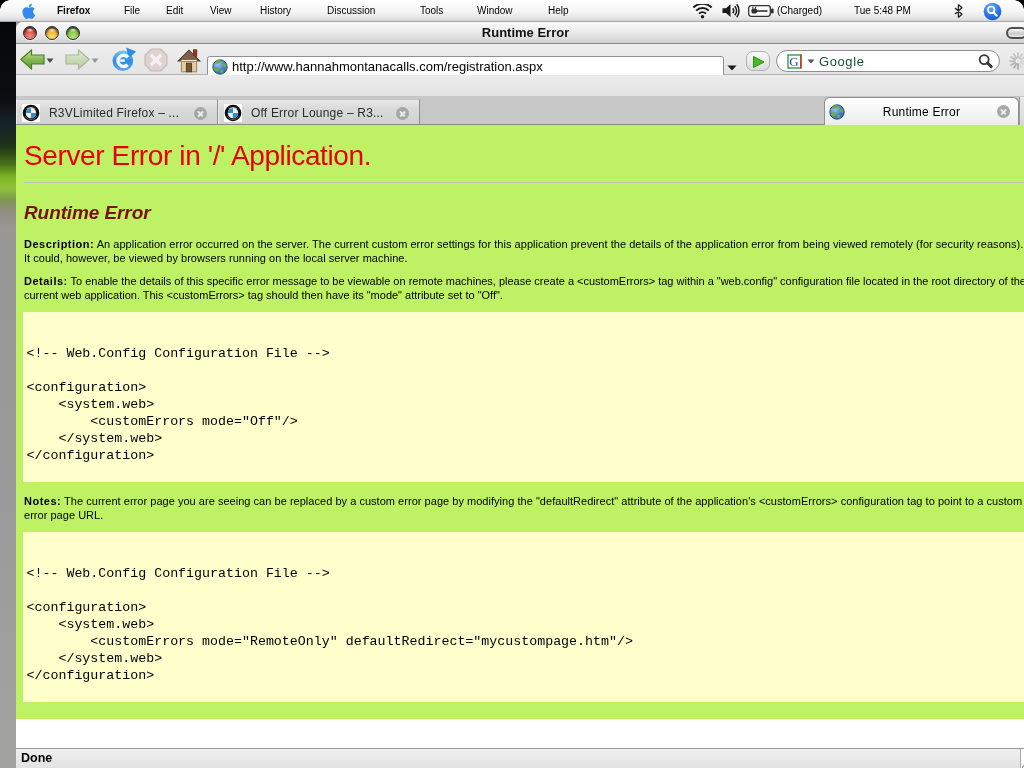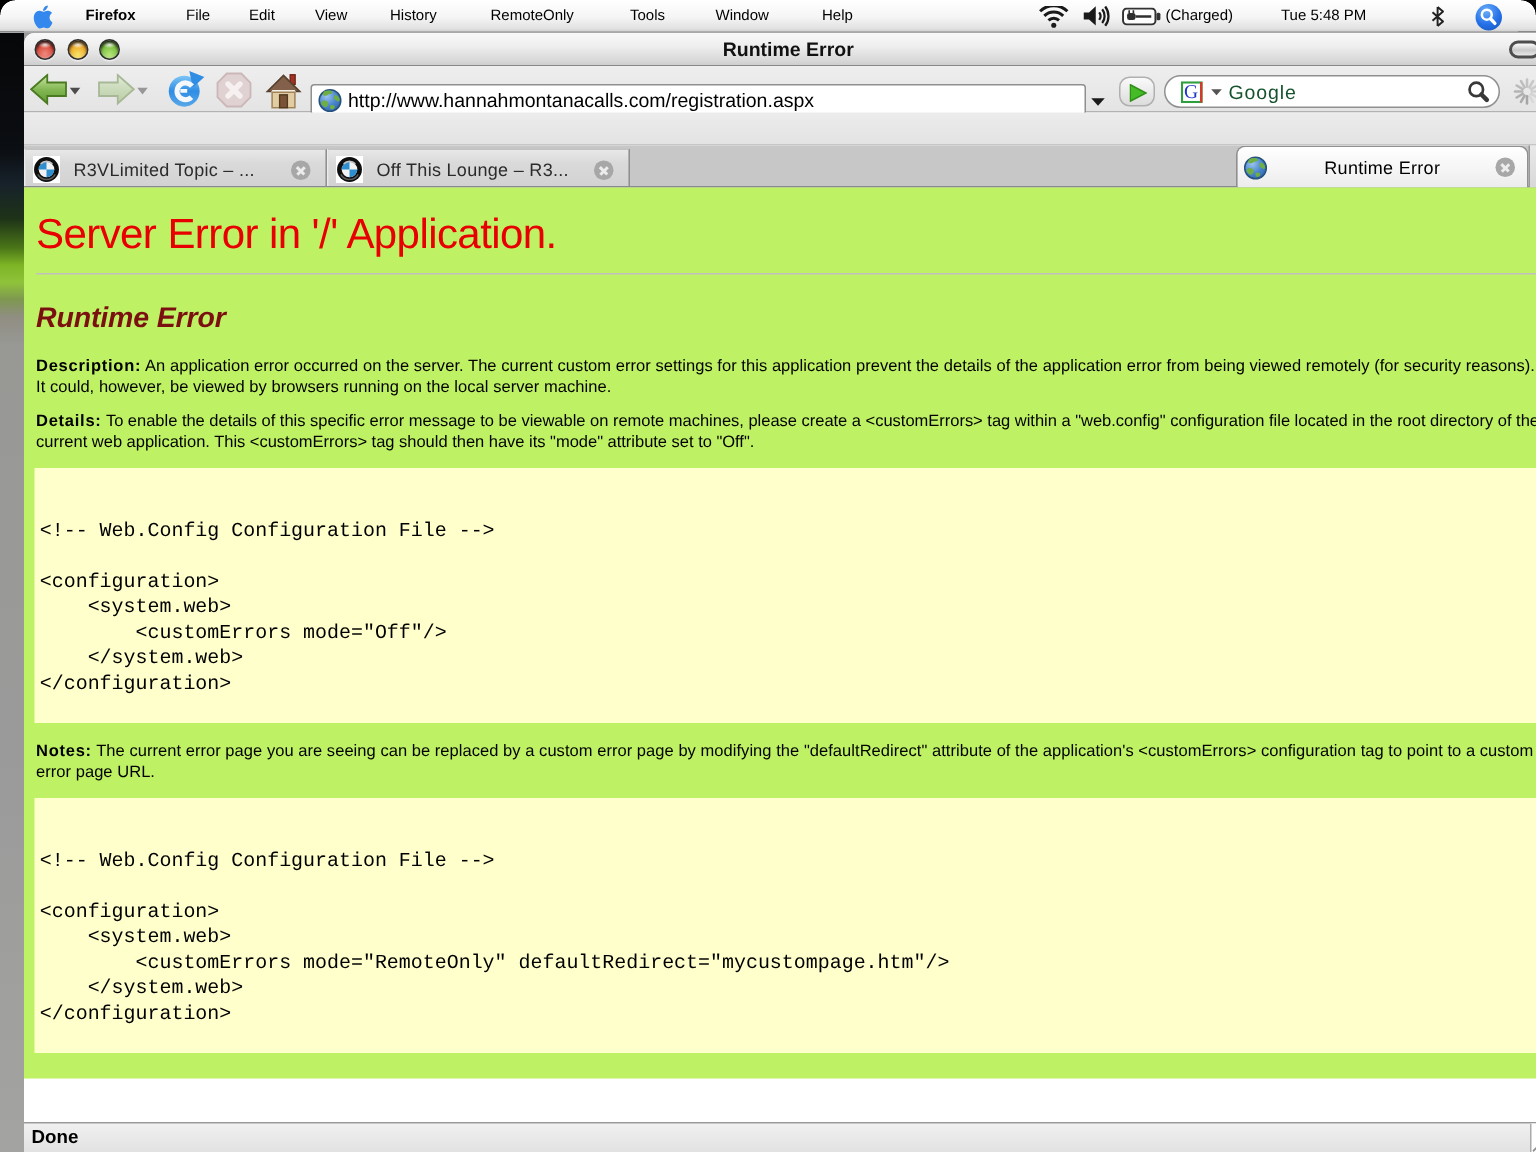--- a/index.html
+++ b/index.html
@@ -204,34 +204,34 @@
     <div class="abs tab" style="left:0px; width:202px;">
         <span class="fav" id="f1"><svg width="18" height="18" viewBox="0 0 18 18">
             <rect x="0" y="0" width="18" height="18" fill="#fff"></rect>
             <circle cx="9" cy="9" r="8.3" fill="#0e0e0e"></circle>
             <circle cx="9" cy="9" r="5.2" fill="#f2f2f2"></circle>
             <path d="M9 9 L3.8 9 A5.2 5.2 0 0 1 9 3.8 Z" fill="#2e8fd0"></path>
             <path d="M9 9 L14.2 9 A5.2 5.2 0 0 1 9 14.2 Z" fill="#2e8fd0"></path>
             <path d="M5.1 5.2 A5.6 5.6 0 0 1 12.9 5.2" fill="none" stroke="#c2c2c2" stroke-width="1.1"></path>
             <path d="M3.2 12.2 A6.6 6.6 0 0 0 14.8 12.2" fill="none" stroke="#5a5a5a" stroke-width="1"></path>
           </svg></span>
-        <span class="ttl">R3VLimited Topic – ...</span>
+        <span class="ttl">R3VLimited Firefox – ...</span>
         <span class="cls" style="left:177px;"></span>
       </div>
     <div class="abs tab" style="left:202px; width:202px;">
         <span class="fav" id="f2"><svg width="18" height="18" viewBox="0 0 18 18">
             <rect x="0" y="0" width="18" height="18" fill="#fff"></rect>
             <circle cx="9" cy="9" r="8.3" fill="#0e0e0e"></circle>
             <circle cx="9" cy="9" r="5.2" fill="#f2f2f2"></circle>
             <path d="M9 9 L3.8 9 A5.2 5.2 0 0 1 9 3.8 Z" fill="#2e8fd0"></path>
             <path d="M9 9 L14.2 9 A5.2 5.2 0 0 1 9 14.2 Z" fill="#2e8fd0"></path>
             <path d="M5.1 5.2 A5.6 5.6 0 0 1 12.9 5.2" fill="none" stroke="#c2c2c2" stroke-width="1.1"></path>
             <path d="M3.2 12.2 A6.6 6.6 0 0 0 14.8 12.2" fill="none" stroke="#5a5a5a" stroke-width="1"></path>
           </svg></span>
-        <span class="ttl">Off This Lounge – R3...</span>
+        <span class="ttl">Off Error Lounge – R3...</span>
         <span class="cls" style="left:177px;"></span>
       </div>
     <div class="abs" id="atab">
         <span class="fav" id="f5" style="top:6px; left:4px;"><svg width="16" height="16" viewBox="0 0 16 16">
             <defs>
               <radialGradient id="gocean2" cx=".35" cy=".3" r=".9">
                 <stop offset="0" stop-color="#9cc4ee"></stop>
                 <stop offset=".5" stop-color="#4a86cc"></stop>
                 <stop offset="1" stop-color="#2a5ca2"></stop>
               </radialGradient>
@@ -316,21 +316,21 @@
       </defs>
       <circle cx="9.5" cy="9.5" r="8.8" fill="url(#gsp)"></circle>
       <circle cx="8.2" cy="7.8" r="3.3" fill="none" stroke="#fff" stroke-width="1.7"></circle>
       <line x1="10.7" y1="10.5" x2="13.6" y2="13.6" stroke="#fff" stroke-width="2.2" stroke-linecap="round"></line>
     </svg>
   <div class="abs mi" style="left:57px; font-weight:bold;">Firefox</div>
   <div class="abs mi" style="left:124px;">File</div>
   <div class="abs mi" style="left:166px;">Edit</div>
   <div class="abs mi" style="left:210px;">View</div>
   <div class="abs mi" style="left:260px;">History</div>
-  <div class="abs mi" style="left:327px;">RemoteOnly</div>
+  <div class="abs mi" style="left:327px;">Discussion</div>
   <div class="abs mi" style="left:420px;">Tools</div>
   <div class="abs mi" style="left:477px;">Window</div>
   <div class="abs mi" style="left:548px;">Help</div>
   <div class="abs mi" style="left:777px;">(Charged)</div>
   <div class="abs mi" style="left:854px;">Tue 5:48 PM</div>
 </div>
 <div class="abs corner" id="cornL"></div>
 <div class="abs corner" id="cornR"></div>
 
 </body></html>

